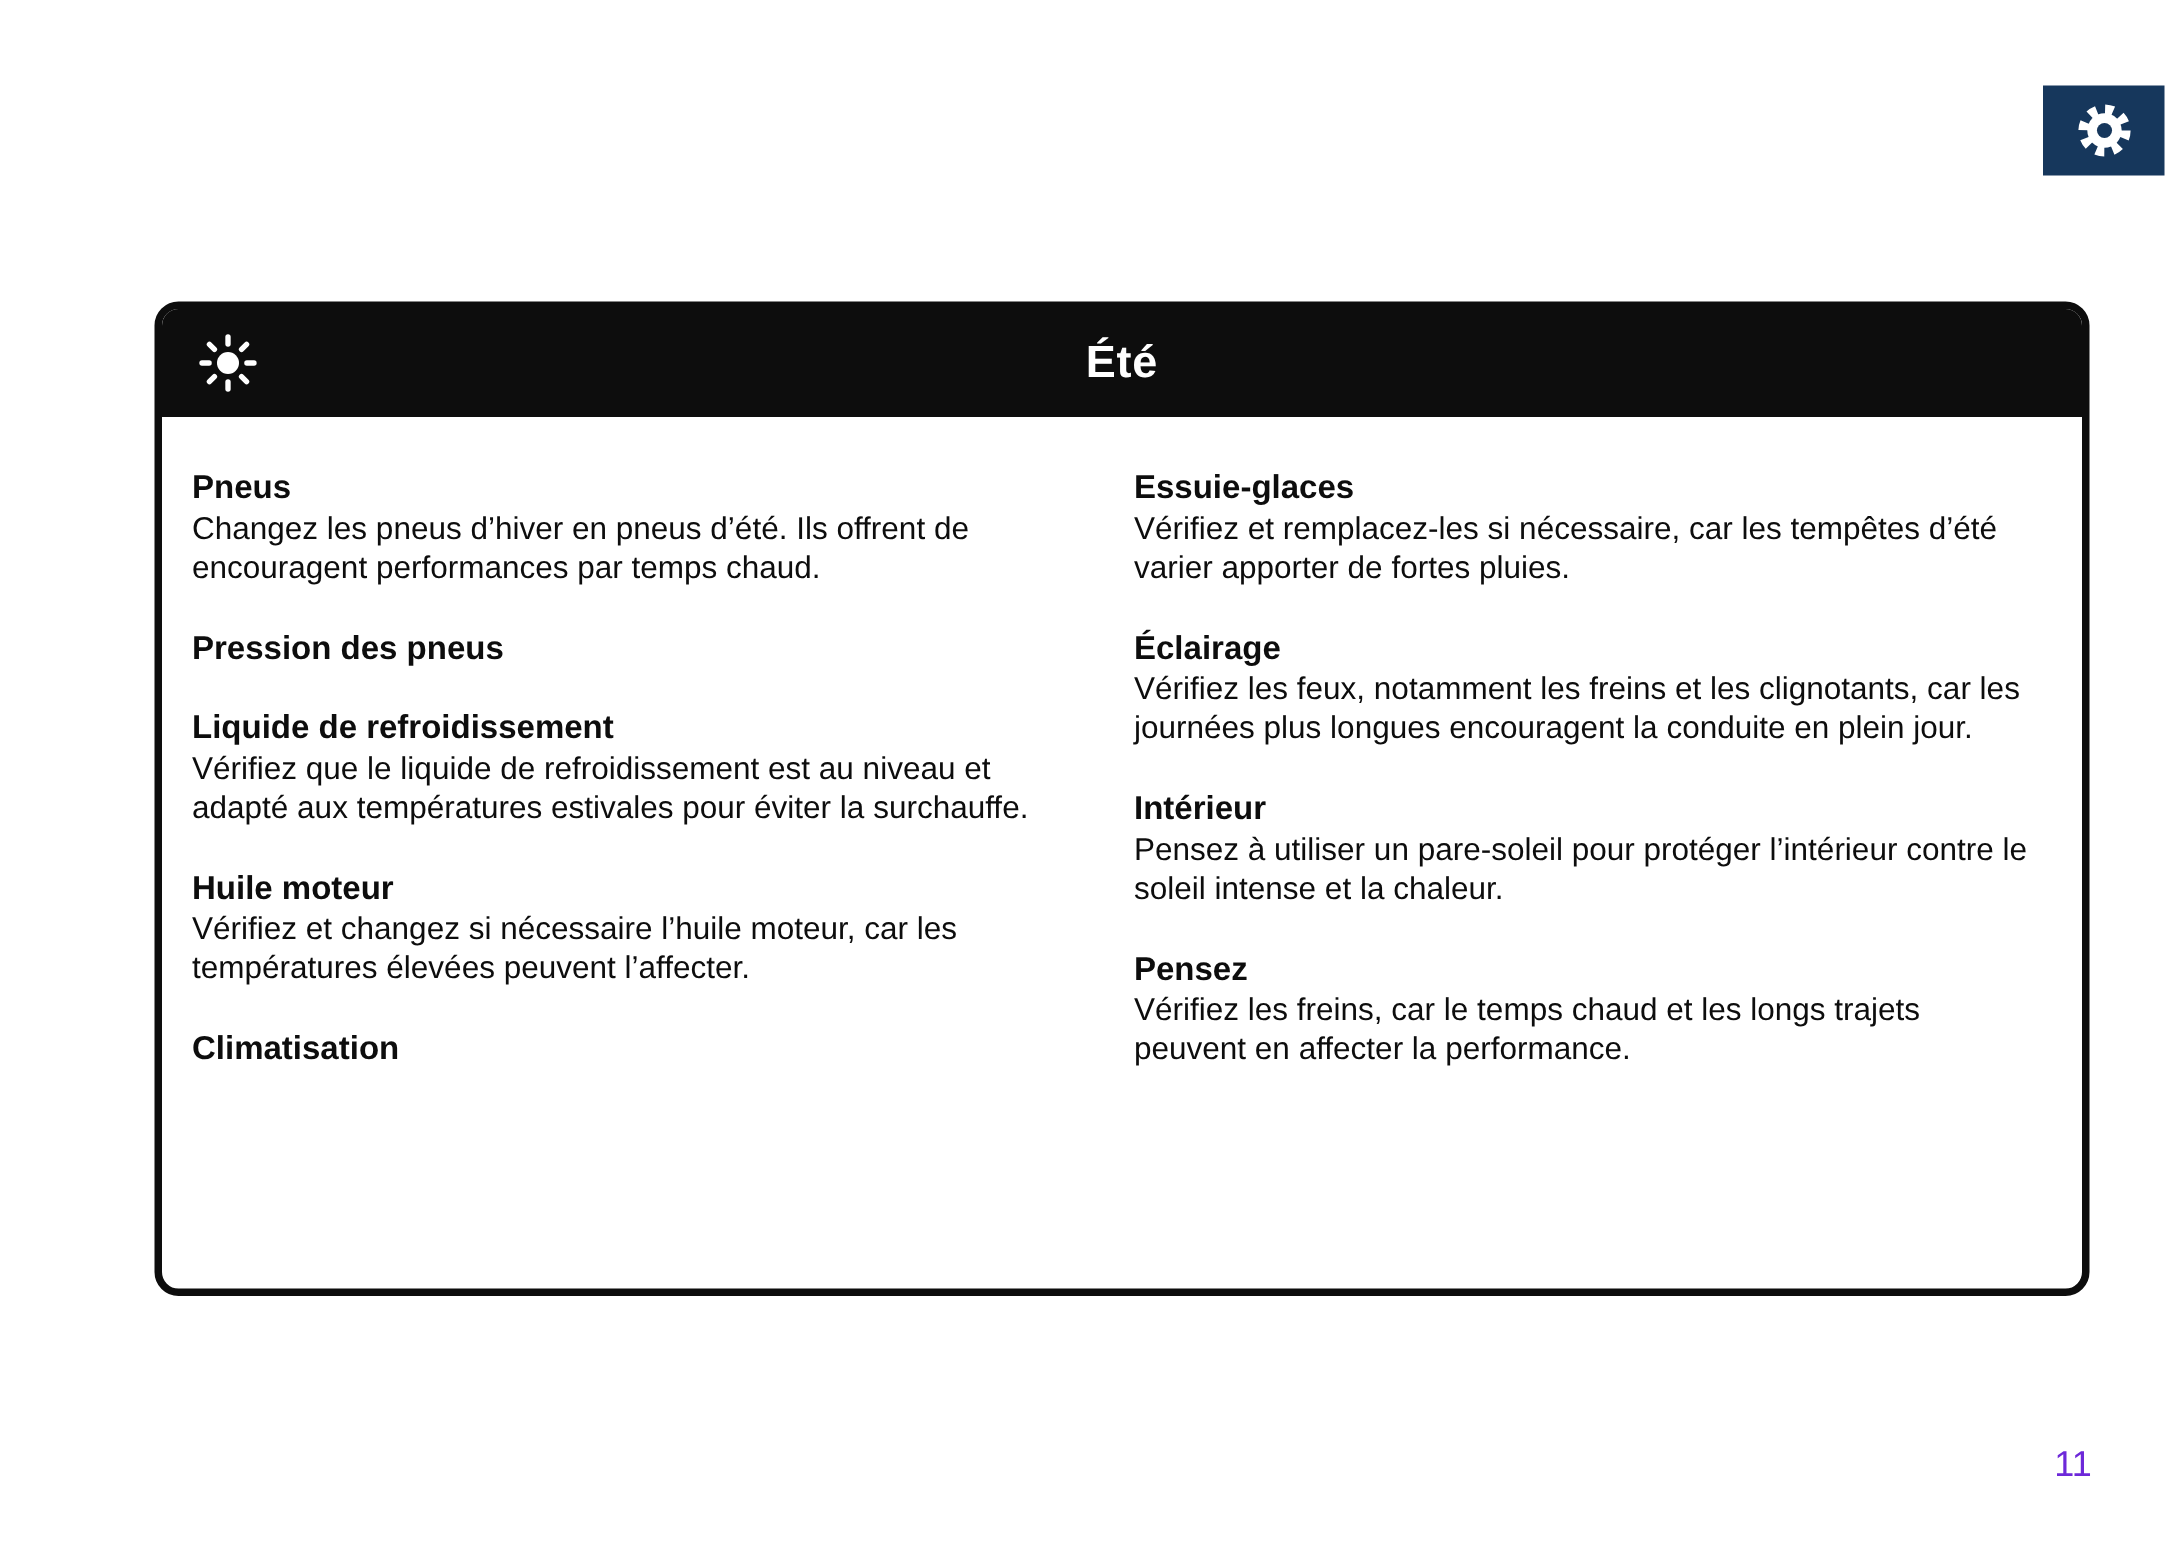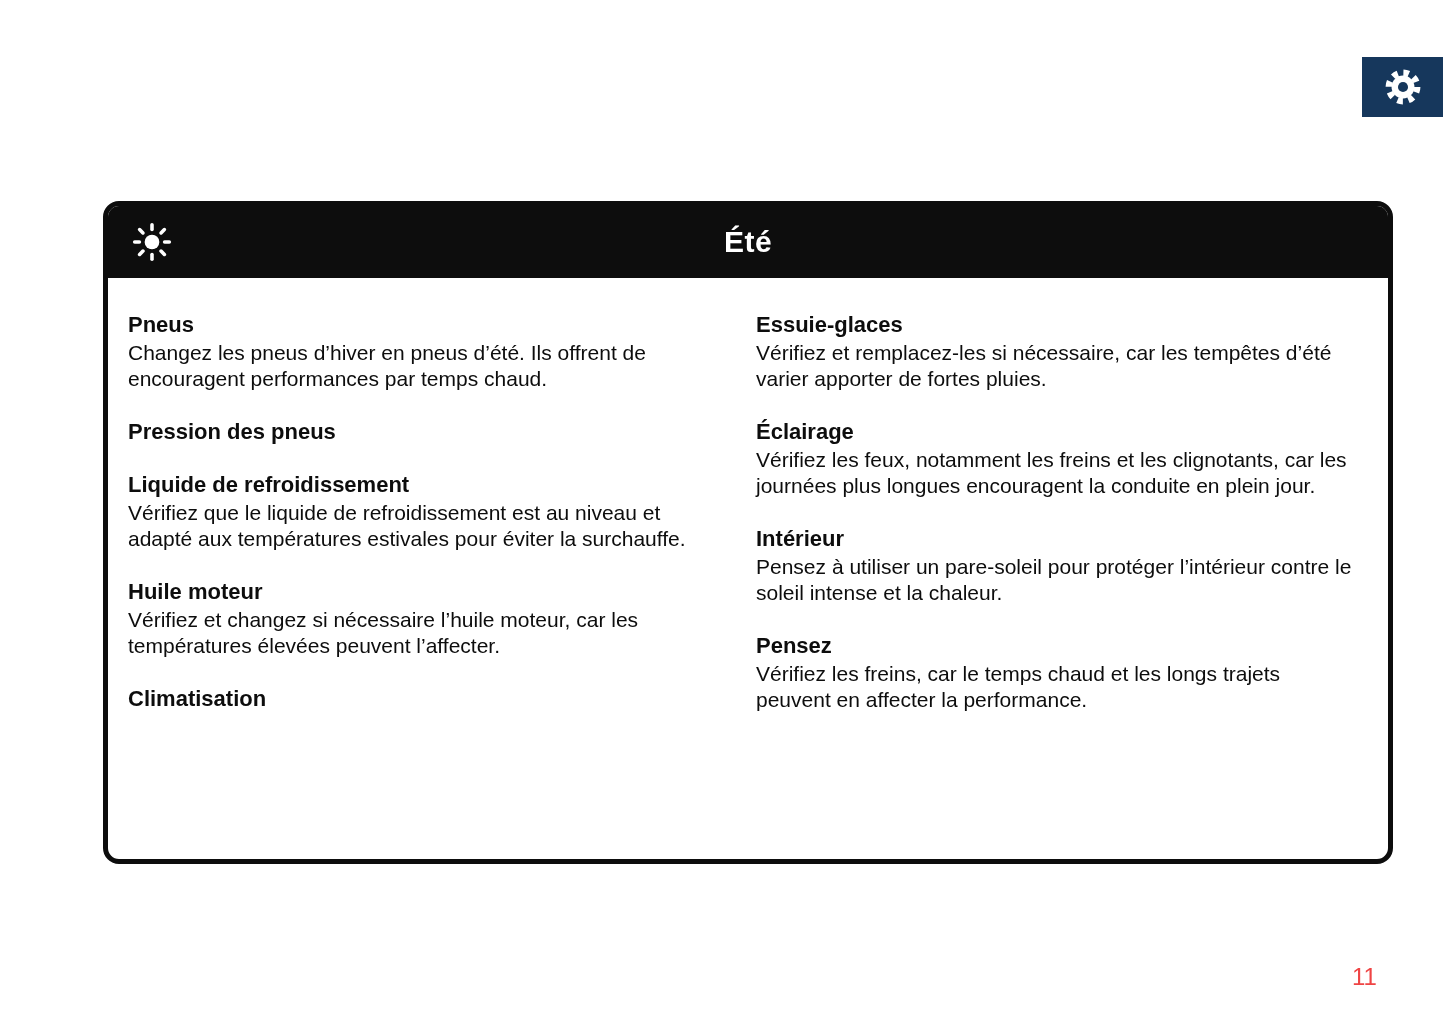--- a/index.html
+++ b/index.html
@@ -83,23 +83,23 @@
     margin: 0;
     font-size: 21px;
     line-height: 26px;
     hyphens: manual;
   }
   .page-number {
     position: absolute;
     left: 1352px;
     top: 963px;
     width: 60px;
-    text-align: left;
+    text-align: center;
     font-size: 24px;
-    color: #ef4444;
+    color: #6d28d9;
   }
 </style>
 </head>
 <body>
 
 <div class="page">
 
   <div class="corner-badge">
     <svg width="44" height="44" viewBox="0 0 48 48" aria-hidden="true">
       <circle cx="24" cy="24" r="15.5" fill="none" stroke="#ffffff" stroke-width="7" stroke-dasharray="6 6.17"></circle>

